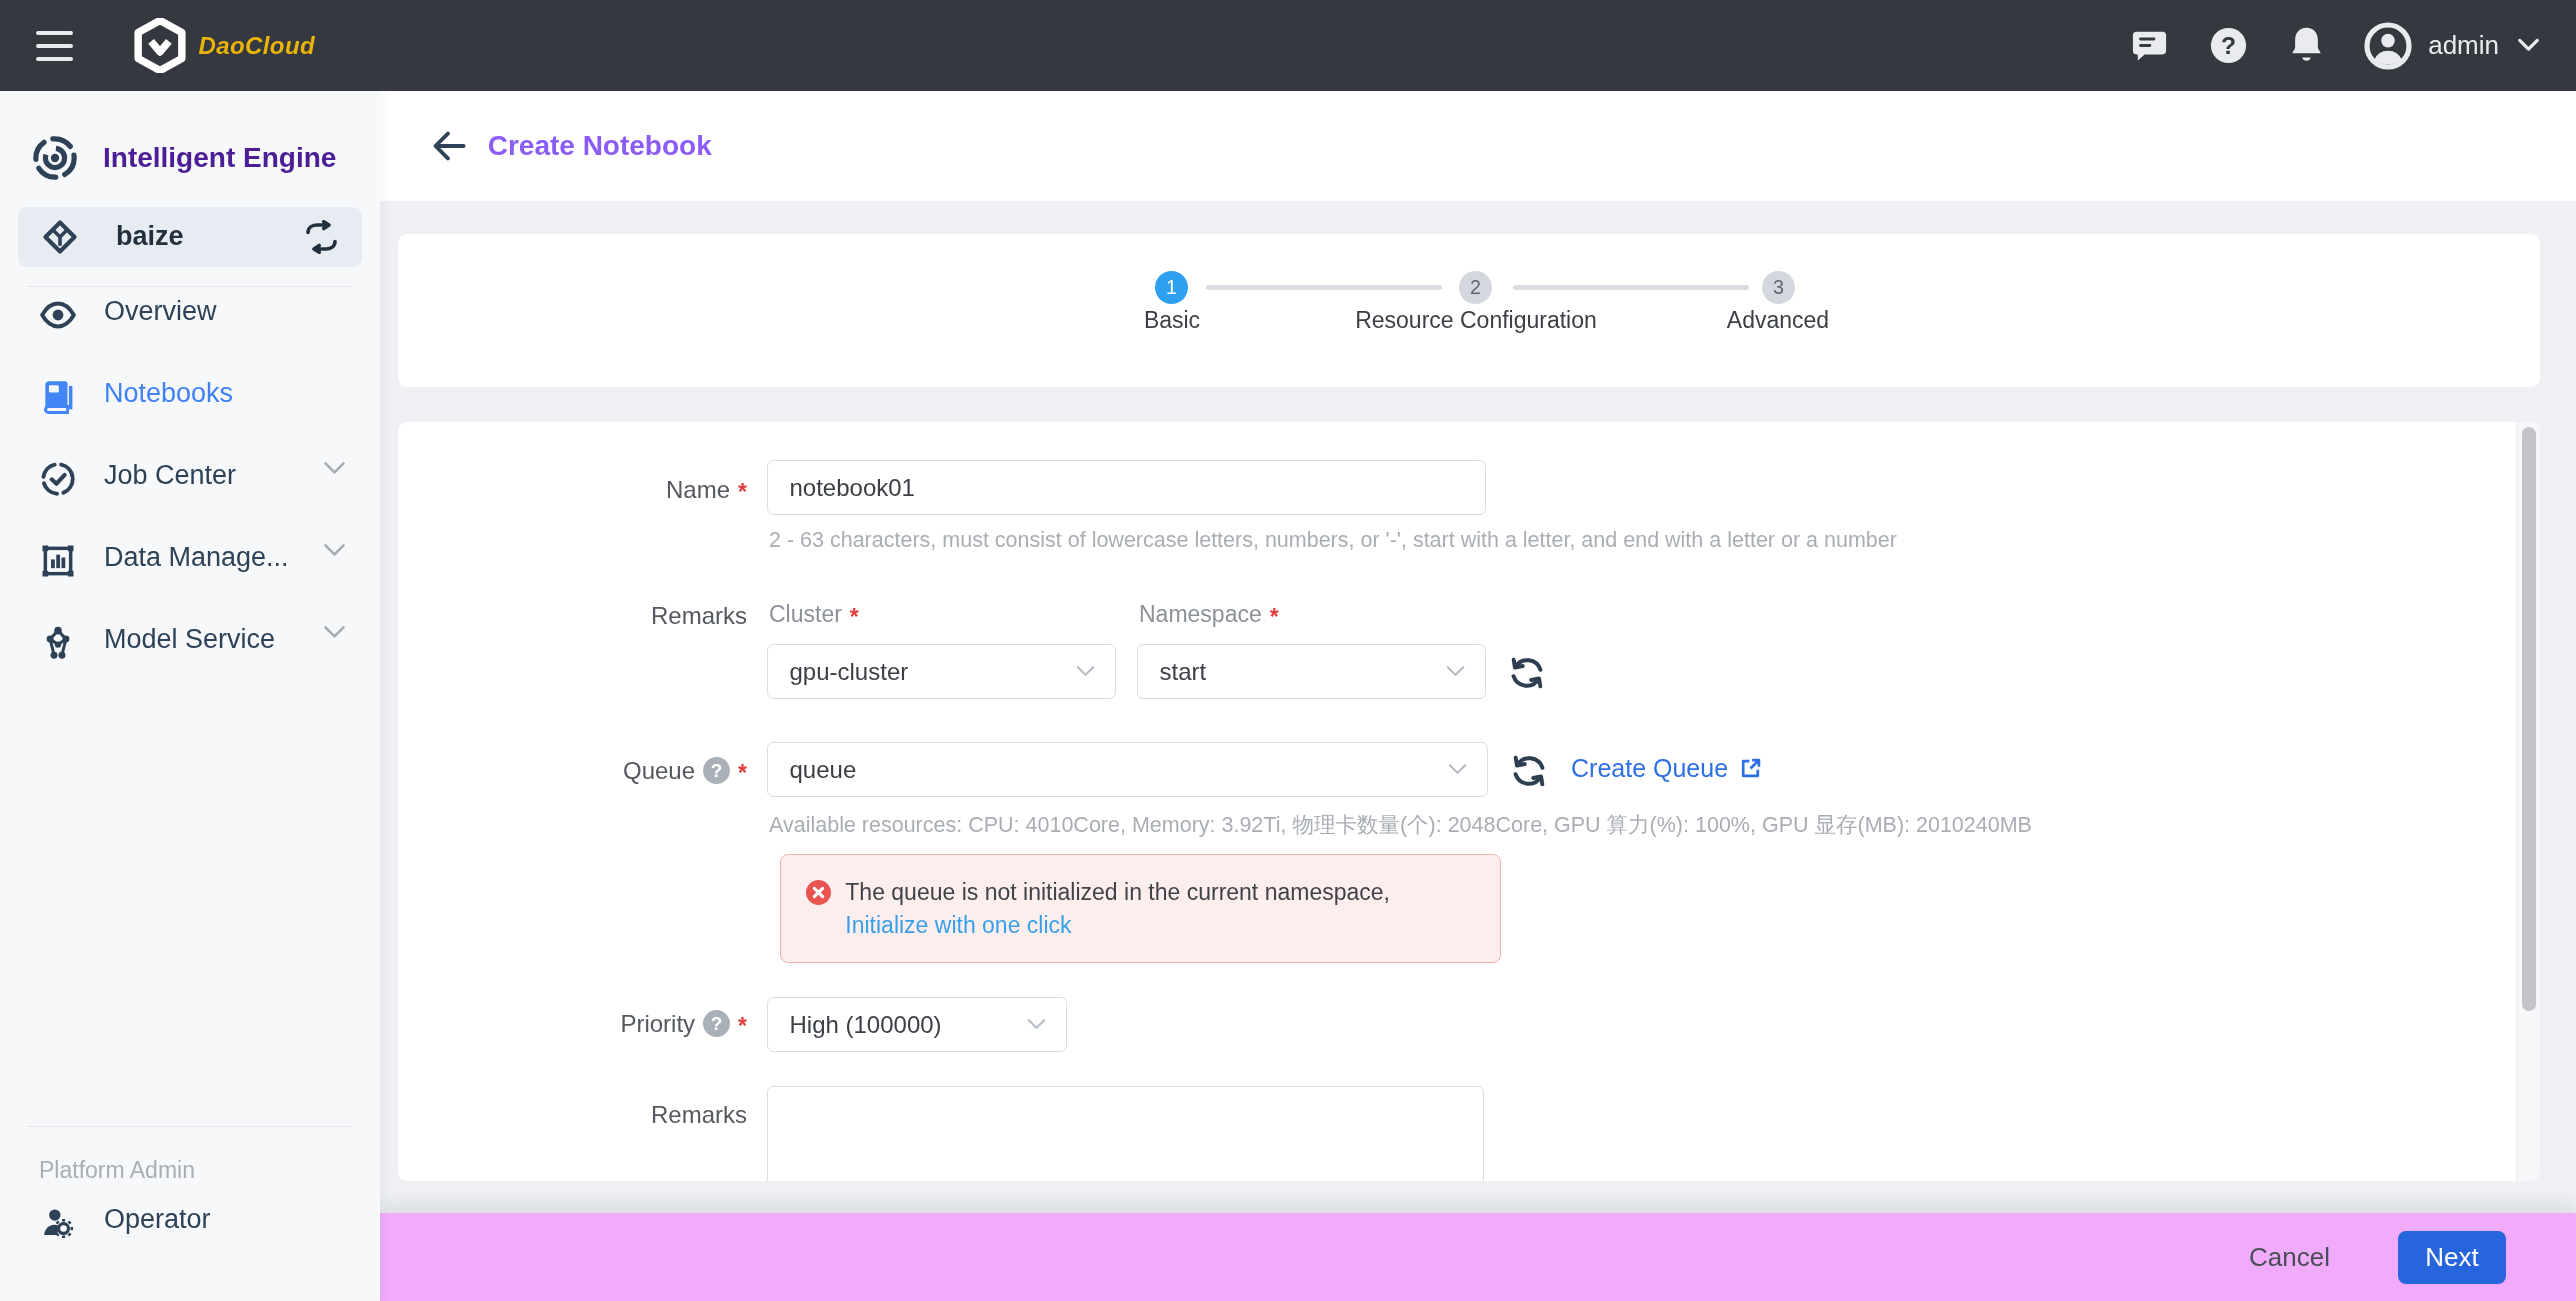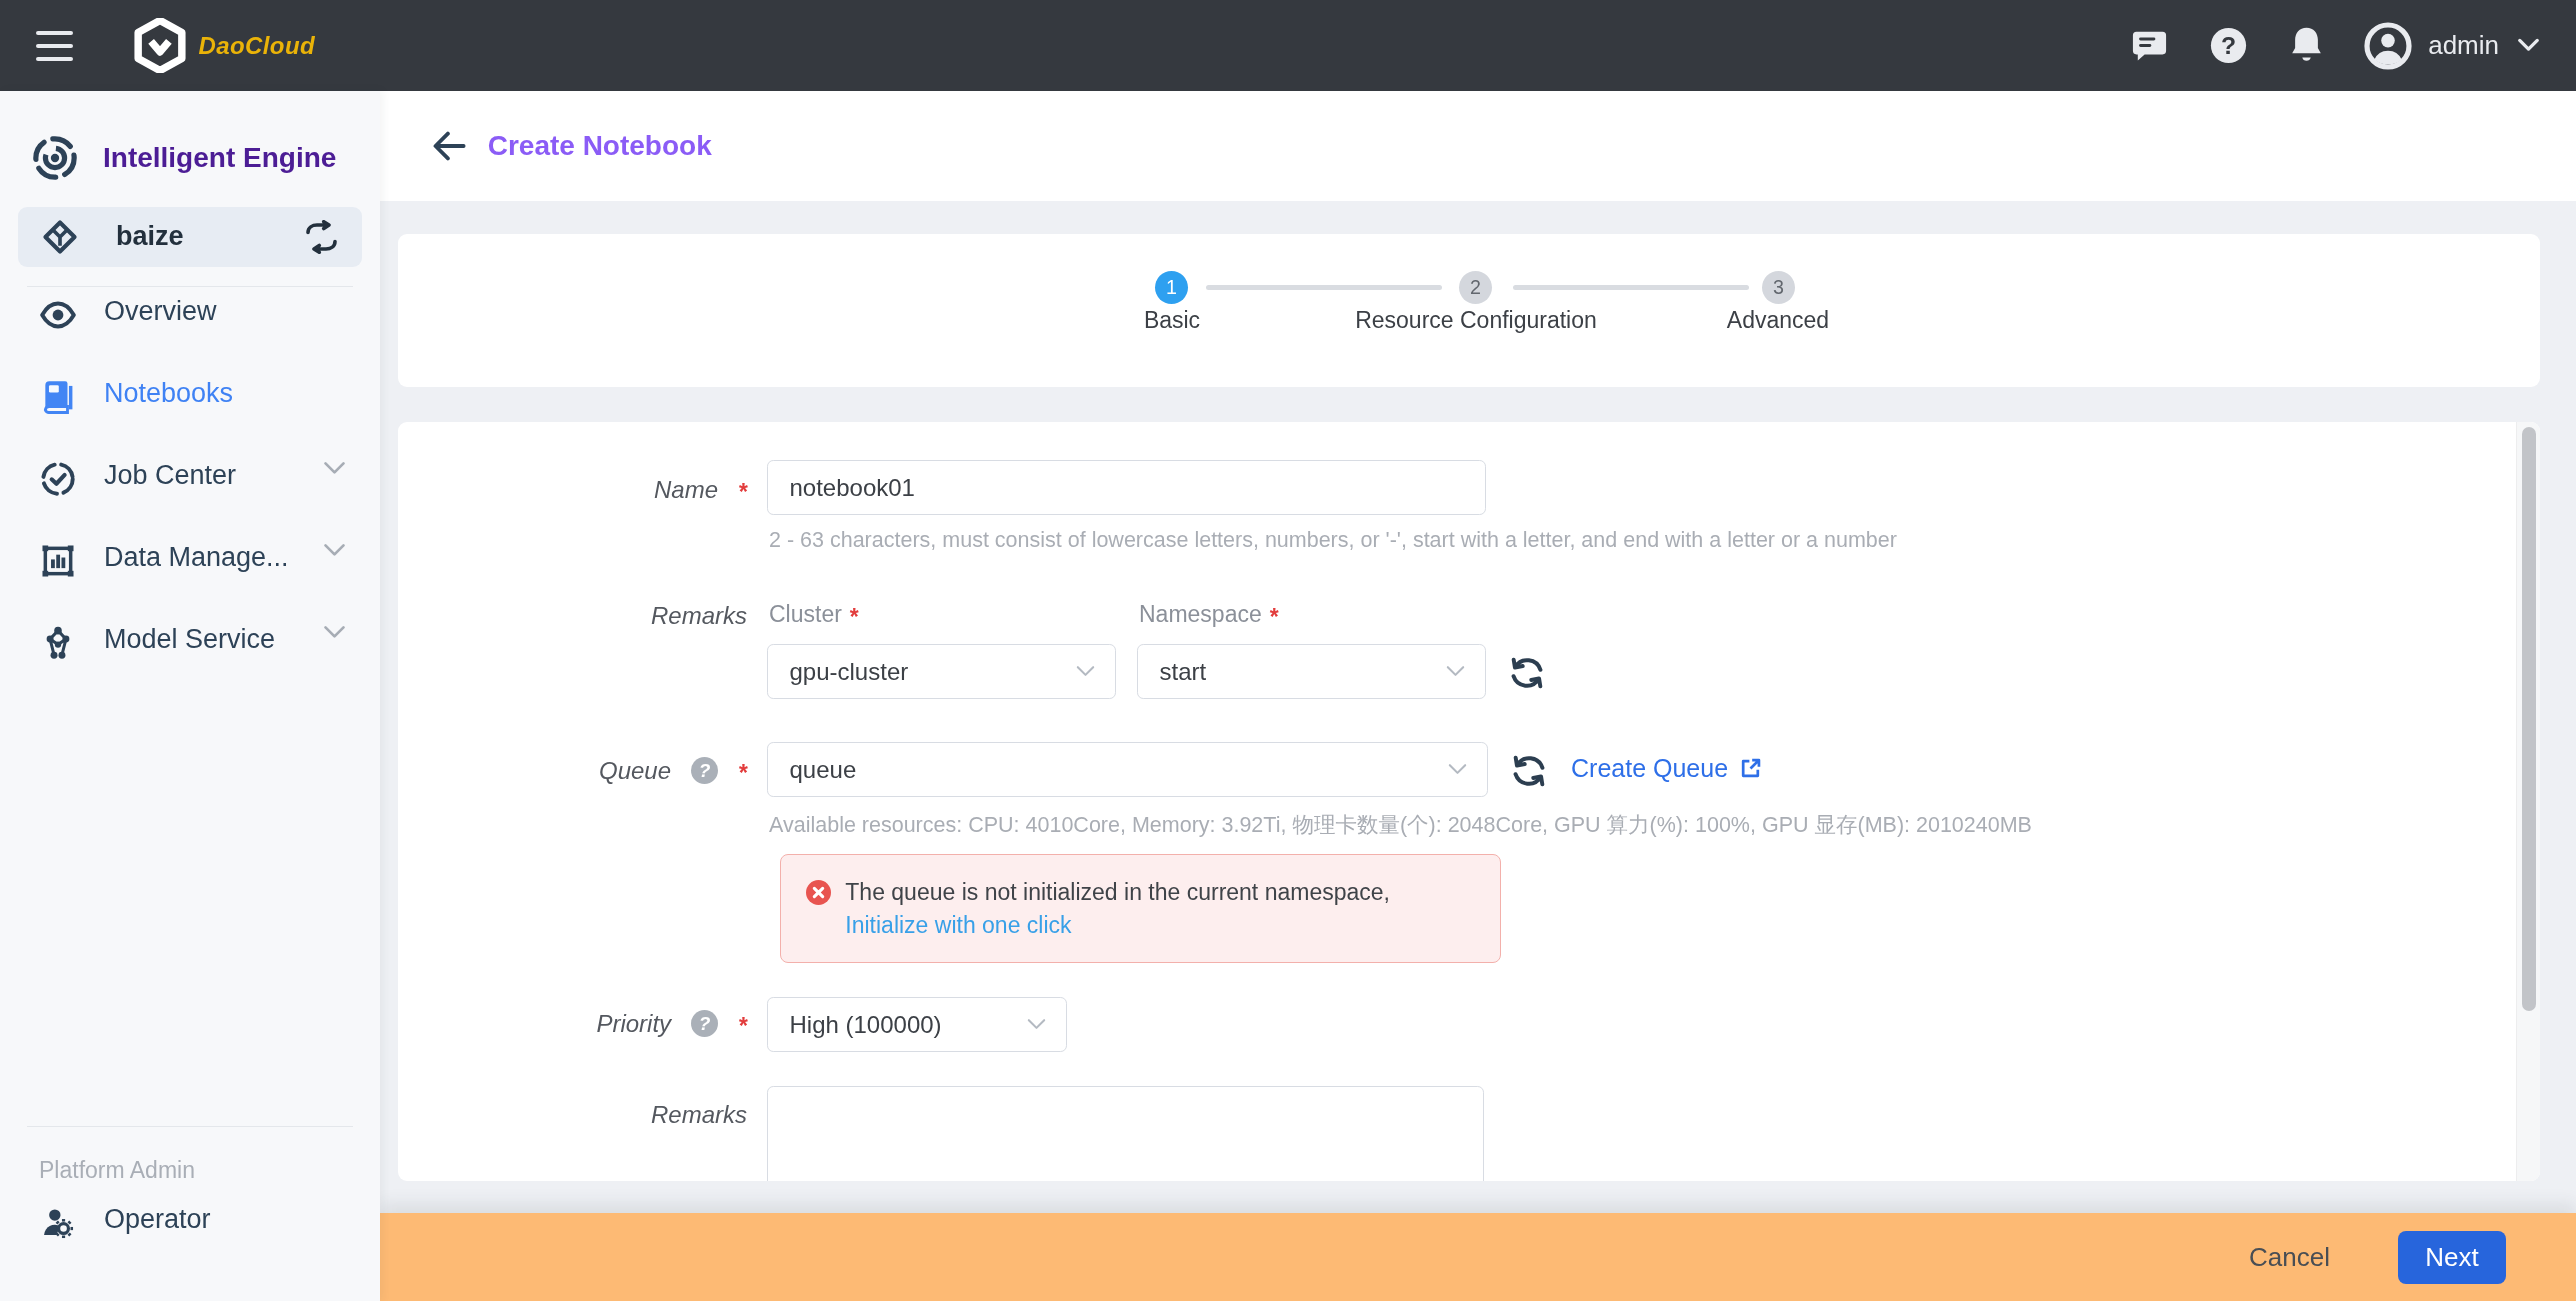--- a/index.html
+++ b/index.html
@@ -49,21 +49,21 @@
   .stepper-card { height:153px; position:relative; }
 
   .step-circle { position:absolute; top:37px; width:33px; height:33px; border-radius:50%; display:flex; align-items:center; justify-content:center; font-size:19.7px; }
   .step-circle.on { background:#2ea0f0; color:#ffffff; }
   .step-circle.off { background:#d4d7dd; color:#62676e; }
   .step-line { position:absolute; top:51px; height:4.5px; background:#d9dce1; border-radius:2.7px; }
   .step-label { position:absolute; top:73px; font-size:23px; color:#3c4046; text-align:center; transform:translateX(-50%); white-space:nowrap; }
 
   .form-card { margin-top:35px; height:759px; position:relative; overflow:hidden; }
 
-  .flabel { position:absolute; left:0; width:358px; display:flex; justify-content:flex-end; align-items:center; gap:20px; padding-right:9px; font-size:24px; color:#54585f;font-style:italic; }
+  .flabel { position:absolute; left:0; width:358px; display:flex; justify-content:flex-end; align-items:center; gap:8px; padding-right:9px; font-size:24px; color:#54585f; }
   .sublabel { position:absolute; font-size:23px; color:#8b9099; display:flex; align-items:center; gap:8px; }
   .req { color:#e23c3c; font-size:23px; font-weight:700; transform:translateY(2.7px); }
   .qbadge { width:27px; height:27px; border-radius:50%; background:#aab0b8; color:#ffffff; font-size:19px; font-weight:700; display:inline-flex; align-items:center; justify-content:center; flex:none; }
 
   .tinput { position:absolute; height:55px; border:1.3px solid #d8dce3; border-radius:6.3px; background:#fff; font-size:24px; color:#3c4046; padding:0 21.5px; font-family:inherit; outline:none; }
   .select { position:absolute; height:55px; border:1.3px solid #d8dce3; border-radius:6.3px; background:#fff; display:flex; align-items:center; padding:0 18px 0 21.5px; font-size:24px; color:#3c4046; cursor:pointer; }
   .select .chev-sel { margin-left:auto; }
   .help-text { position:absolute; font-size:21.5px; color:#a9adb4; white-space:nowrap; }
   .iconbtn { position:absolute; width:41px; height:41px; display:flex; align-items:center; justify-content:center; cursor:pointer; }
   .link { color:#2e6fe8; font-size:25px; cursor:pointer; display:inline-flex; align-items:center; gap:9px; }
@@ -72,21 +72,21 @@
   .alert-icon { width:25px; height:25px; border-radius:50%; background:#e85450; flex:none; position:relative; margin-top:4.5px; }
   .alert-icon svg { position:absolute; inset:0; }
   .alert-body { font-size:23px; line-height:33px; color:#3f4348; }
   .alert-link { color:#38a0e8; cursor:pointer; }
 
   .remarks-area { position:absolute; left:369px; top:664px; width:717px; height:161px; border:1.3px solid #d8dce3; border-radius:6.3px; resize:none; font-family:inherit; font-size:23px; padding:14.3px 19.7px; color:#3c4046; outline:none; }
 
   .vscroll { position:absolute; top:0; right:0; width:24px; height:100%; background:#f6f7f8; border-left:0.9px solid #ededee; }
   .vscroll .thumb { position:absolute; left:4.9px; top:5.4px; width:14.3px; height:584px; background:#c2c4c8; border-radius:7.2px; }
 
-  .footer { position:absolute; left:0; right:0; bottom:0; height:88px; background:#fdba74; box-shadow:0 -9px 16px rgba(50,55,65,.10); display:flex; align-items:center; justify-content:flex-end; padding-right:70px; gap:52px; z-index:4; }
+  .footer { position:absolute; left:0; right:0; bottom:0; height:88px; background:#f0abfc; box-shadow:0 -9px 16px rgba(50,55,65,.10); display:flex; align-items:center; justify-content:flex-end; padding-right:70px; gap:52px; z-index:4; }
   .btn-cancel { font-size:26px; color:#494e54; background:none; border:none; cursor:pointer; font-family:inherit; padding:9px 16px; }
   .btn-next { width:108px; height:53px; background:#2765dc; color:#ffffff; font-size:26px; border:none; border-radius:8px; cursor:pointer; font-family:inherit; }
 
   svg { display:block; }
 </style>
 </head>
 <body>
 
 <div class="root">
 

